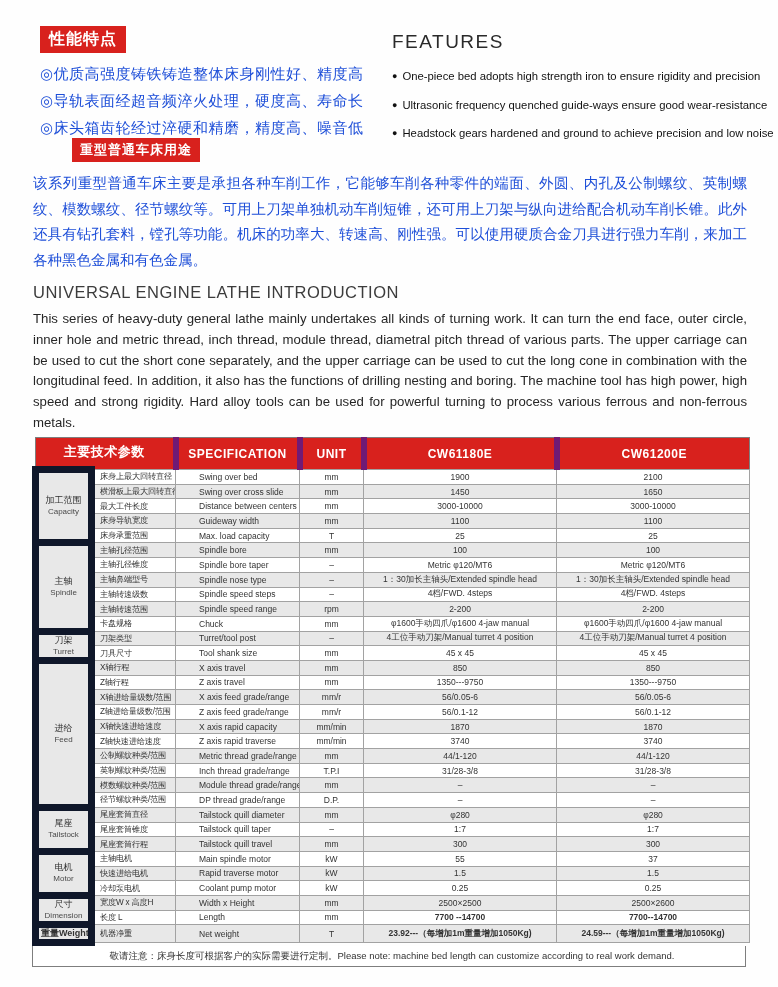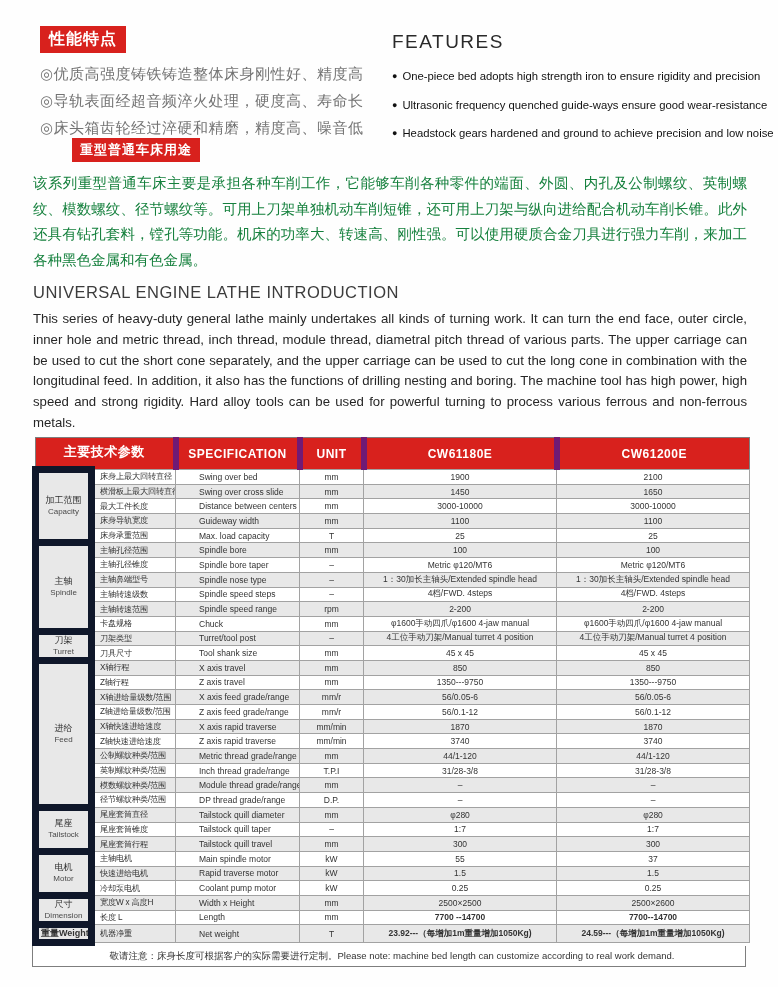--- a/index.html
+++ b/index.html
@@ -18,31 +18,31 @@
   .red-badge {
     display: inline-block;
     background: #d8211d;
     color: #ffffff;
     font-weight: bold;
   }
   
   .cn-features { position: absolute; left: 40px; top: 14px; width: 345px; }
   .cn-features .red-badge { font-size: 16px; padding: 3px 9px; letter-spacing: 1px; margin-top: 12px; }
   .cn-bullets { margin-top: 7px; }
-  .cn-bullet { font-size: 15px; line-height: 27px; color: #737373; letter-spacing: 0.5px; white-space: nowrap; }
+  .cn-bullet { font-size: 15px; line-height: 27px; color: #1d4ed8; letter-spacing: 0.5px; white-space: nowrap; }
   
   .en-features { position: absolute; left: 392px; top: 31px; width: 380px; }
   .en-title { font-size: 19px; letter-spacing: 1.5px; color: #2a2a2a; }
   .en-bullets { margin-top: 9px; }
   .en-bullet { font-size: 11.3px; line-height: 28.5px; color: #111; white-space: nowrap; }
   .en-bullet .dot { font-size: 9px; margin-right: 5px; vertical-align: 1px; }
   
   .usage { position: absolute; left: 33px; top: 138px; width: 714px; }
   .usage .red-badge { font-size: 13px; padding: 3px 8px; letter-spacing: 1px; margin-left: 39px; }
-  .usage-para { margin-top: 9px; font-size: 14.5px; line-height: 25.5px; text-align: justify; color: #15803d; }
+  .usage-para { margin-top: 9px; font-size: 14.5px; line-height: 25.5px; text-align: justify; color: #1d4ed8; }
   
   .intro { position: absolute; left: 33px; top: 283px; width: 714px; }
   .intro-title { font-size: 16.5px; letter-spacing: 0.5px; color: #3c3c3c; }
   .intro-para { margin-top: 7px; font-size: 13.2px; line-height: 20.8px; text-align: justify; color: #262626; }
   
   .table-wrap { position: absolute; left: 32px; top: 437px; width: 714px; }
   table.spec {
     border-collapse: collapse;
     table-layout: fixed;
     width: 714px;
@@ -280,21 +280,21 @@
           </tr>
           <tr>
             <td class="cnp">Z轴进给量级数/范围</td>
             <td class="specn">Z axis feed grade/range</td>
             <td class="unit">mm/r</td>
             <td class="val">56/0.1-12</td>
             <td class="val">56/0.1-12</td>
           </tr>
           <tr class="shade">
             <td class="cnp">X轴快速进给速度</td>
-            <td class="specn">X axis rapid traverse</td>
+            <td class="specn">X axis rapid capacity</td>
             <td class="unit">mm/min</td>
             <td class="val">1870</td>
             <td class="val">1870</td>
           </tr>
           <tr>
             <td class="cnp">Z轴快速进给速度</td>
             <td class="specn">Z axis rapid traverse</td>
             <td class="unit">mm/min</td>
             <td class="val">3740</td>
             <td class="val">3740</td>

